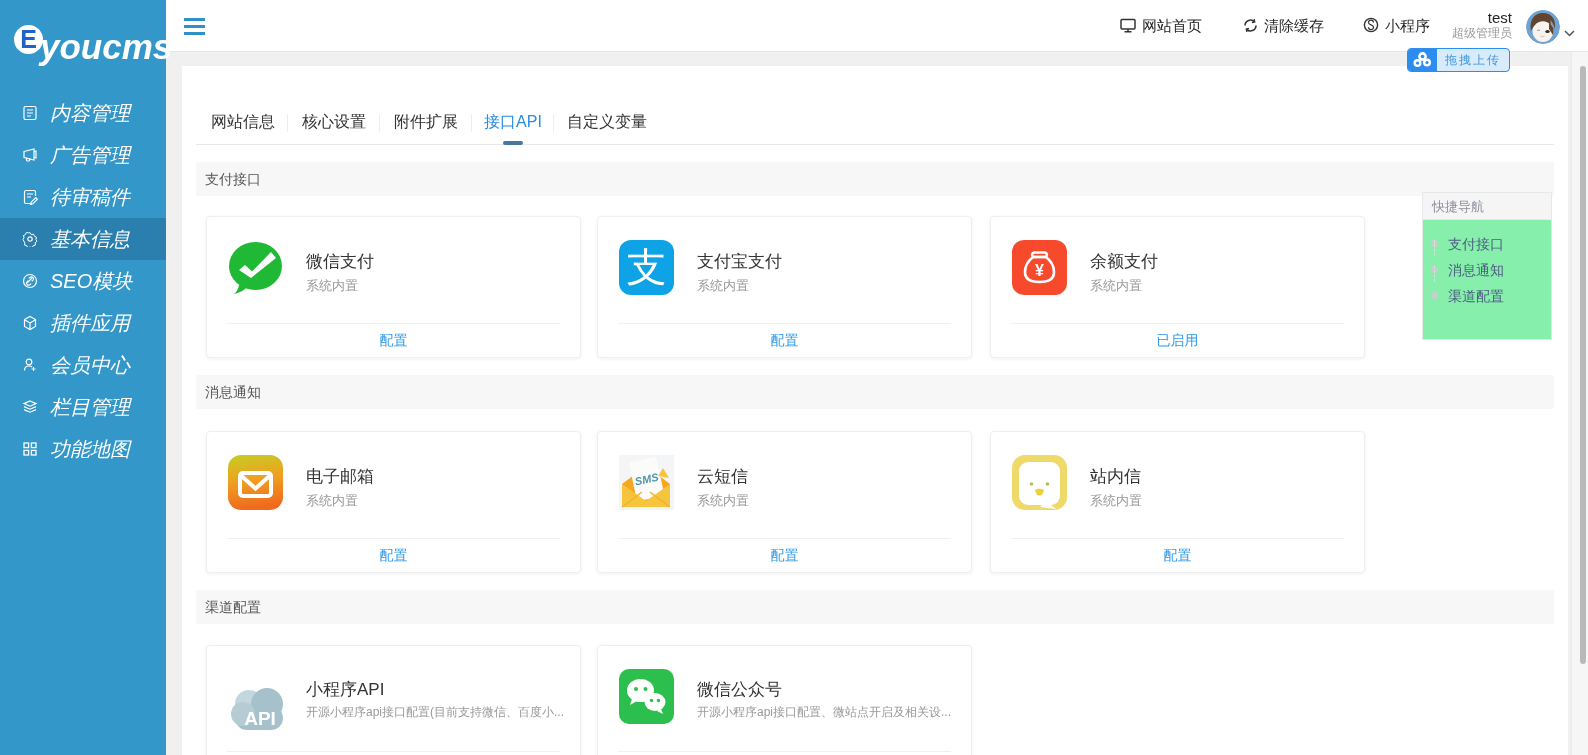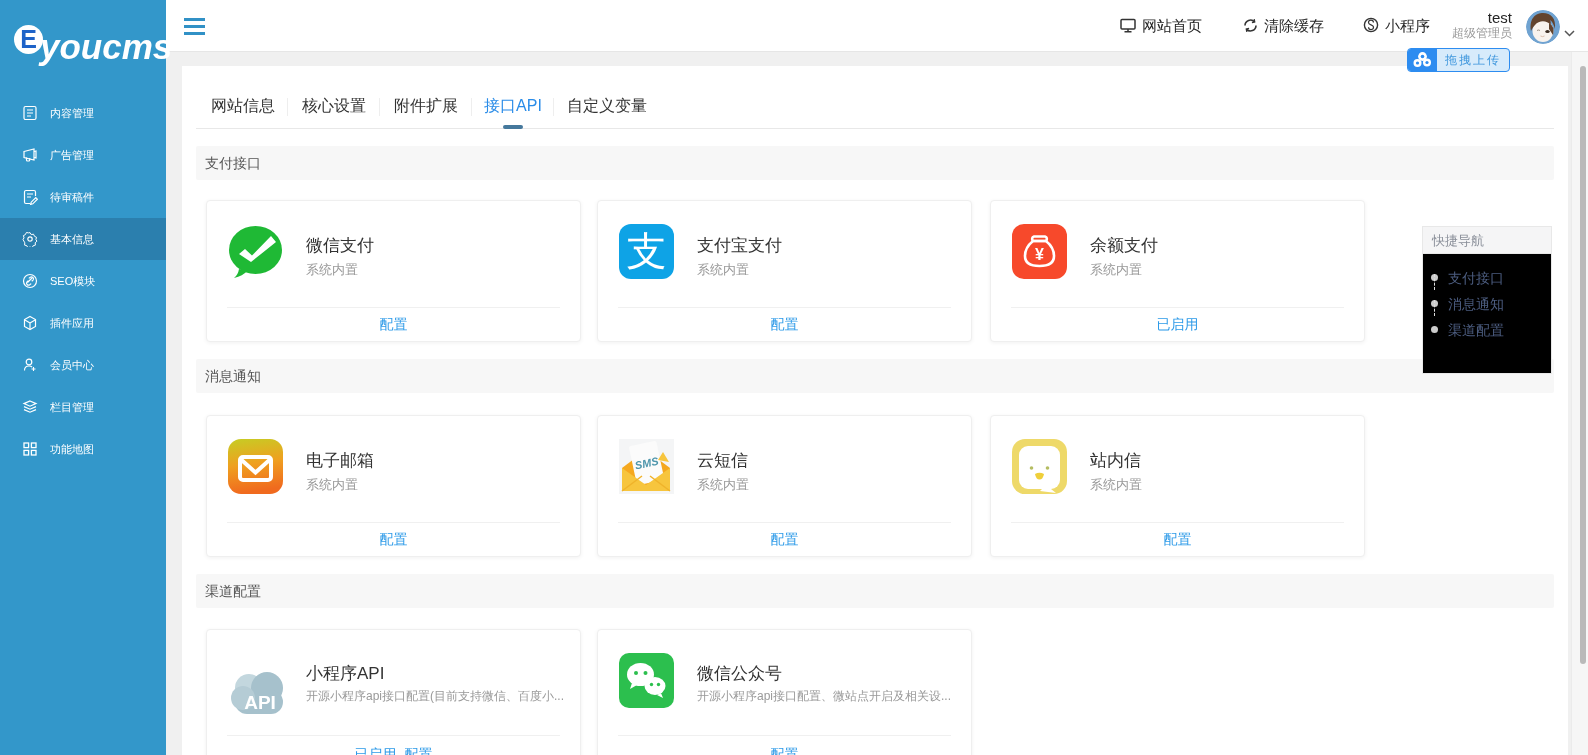--- a/index.html
+++ b/index.html
@@ -4,41 +4,41 @@
 <style>
 * { margin:0; padding:0; box-sizing:border-box; }
 html,body { width:1588px; height:755px; overflow:hidden; font-family:"Liberation Sans",sans-serif; background:#f0f0f0; }
 
 .sidebar { position:absolute; left:0; top:0; width:166px; height:755px; background:#3397ca; z-index:5; }
 .logo { position:absolute; left:0; top:0; width:166px; height:92px; }
 .logo .circ { position:absolute; left:14px; top:25px; width:29px; height:29px; background:#fff; border-radius:50%; }
 .logo .circ span { position:absolute; left:50%; top:50%; transform:translate(-50%,-52%); font-weight:bold; font-size:25px; color:#1e63c8; }
 .logo .txt { position:absolute; left:40px; top:27px; font-weight:bold; font-style:italic; font-size:35px; color:#fff; letter-spacing:0px; }
 .menu { position:absolute; top:92px; left:0; width:166px; }
-.mi { position:relative; height:42px; line-height:42px; color:#fff; font-size:11px; padding-left:50px; }
+.mi { position:relative; height:42px; line-height:42px; color:#fff; font-size:20px; padding-left:50px;font-style:italic; }
 .mi svg { position:absolute; left:22px; top:13px; }
 .mi.act { background:#2b7fae; }
 
 .topbar { position:absolute; left:166px; top:0; width:1422px; height:52px; background:#fff; border-bottom:1px solid #e6e6e6; z-index:4; }
 .burger { position:absolute; left:18px; top:18px; width:21px; height:17px; }
 .burger i { display:block; height:3.4px; background:#3191c6; margin-bottom:3.4px; }
 .tb-item { position:absolute; top:0; height:52px; line-height:52px; font-size:15px; color:#262626; }
 .tb-item svg { vertical-align:-2px; margin-right:6px; }
 .userbox { position:absolute; top:0; right:76px; text-align:right; width:120px; }
 .userbox .u1 { font-size:15px; color:#262626; margin-top:9px; line-height:17px; }
 .userbox .u2 { font-size:12px; color:#999; line-height:15px; }
 .avatar { position:absolute; top:10px; right:28px; width:34px; height:34px; border-radius:50%; overflow:hidden; }
 .chev { position:absolute; top:23px; right:13px; }
 
 .dragbtn { position:absolute; left:1407px; top:48px; width:103px; height:24px; border:1px solid #2d8cf0; border-radius:4px; background:#d7ebfb; z-index:9; overflow:hidden; }
 .dragbtn .ic { position:absolute; left:0; top:0; width:29px; height:22px; background:#2d8cf0; }
 .dragbtn .tx { position:absolute; left:29px; right:0; top:0; height:22px; line-height:22px; text-align:center; font-size:12px; color:#3f97dd; letter-spacing:2px; }
 
 .panel { position:absolute; left:182px; top:66px; width:1386px; height:689px; background:#fff; }
-.tabs { position:relative; height:63px; border-bottom:1px solid #e8e8e8; margin:0 14px; }
+.tabs { position:relative; height:63px; border-bottom:1px solid #e8e8e8; margin:16px 14px; }
 .tab { position:absolute; top:24px; height:39px; line-height:32px; font-size:16px; color:#333; text-align:center; }
 .tab.sep:before { content:""; position:absolute; left:-1px; top:8px; height:18px; width:1px; background:#eee; }
 .tab.on { color:#2a8ce8; }
 .tab.on .bar { position:absolute; left:50%; margin-left:-10px; bottom:0; width:20px; height:4px; background:#45789c; border-radius:2px; }
 .strip { height:34px; line-height:34px; background:#f7f7f7; color:#555; font-size:14px; padding-left:9px; margin:0 14px; border-radius:2px; }
 .strip.s1 { margin-top:17px; }
 .strip.s2 { margin-top:17px; }
 .strip.s3 { margin-top:17px; }
 .cards { position:relative; margin:0 24px; height:142px; }
 .r1 { margin-top:20px; }
@@ -47,21 +47,21 @@
 .card { position:absolute; top:0; width:375px; height:142px; background:#fff; border:1px solid #efefef; border-radius:4px; box-shadow:0 1px 4px rgba(0,0,0,0.06); }
 .c1 { left:0; } .c2 { left:391px; } .c3 { left:784px; }
 .card .icon { position:absolute; left:21px; top:23px; width:55px; height:55px; }
 .card .tit { position:absolute; left:99px; top:33px; font-size:17px; color:#333; }
 .card .sub { position:absolute; left:99px; top:60px; font-size:13px; color:#999; }
 .card .dvd { position:absolute; left:20px; right:20px; top:106px; height:1px; background:#f0f0f0; }
 .card .foot { position:absolute; left:0; right:0; top:115px; text-align:center; font-size:14px; color:#2d9ae8; }
 .r3 .card { height:180px; }
 .r3 .sub { white-space:nowrap; overflow:hidden; width:268px; font-size:12px; }
 
-.qnav { position:absolute; left:1422px; top:192px; width:130px; height:148px; background:#000000; border:1px solid #e8e8e8; z-index:3;margin-top:34px; }
+.qnav { position:absolute; left:1422px; top:192px; width:130px; height:148px; background:#86efac; border:1px solid #e8e8e8; z-index:3; }
 .qnav .qh { height:27px; line-height:27px; background:#f5f5f6; border-bottom:1px solid #e8e8e8; color:#8a8f99; font-size:13px; padding-left:9px; }
 .qnav ul { list-style:none; margin-top:11px; }
 .qnav li { position:relative; height:26px; line-height:26px; padding-left:25px; font-size:14px; color:#4c5d80; }
 .qnav li:before { content:""; position:absolute; left:8px; top:9px; width:7px; height:7px; background:#ccc; border-radius:50%; }
 .qnav li+li:after { content:""; position:absolute; left:11px; top:-17px; height:16px; border-left:1px dashed #ddd; }
 
 .sbar { position:absolute; right:0; top:52px; width:17px; bottom:0; background:#f6f6f6; border-left:1px solid #ebebeb; z-index:6; }
 .sbar .thumb { position:absolute; left:8px; top:14px; width:6px; height:598px; background:#b9b9b9; border-radius:3px; }
 </style>
 </head>

